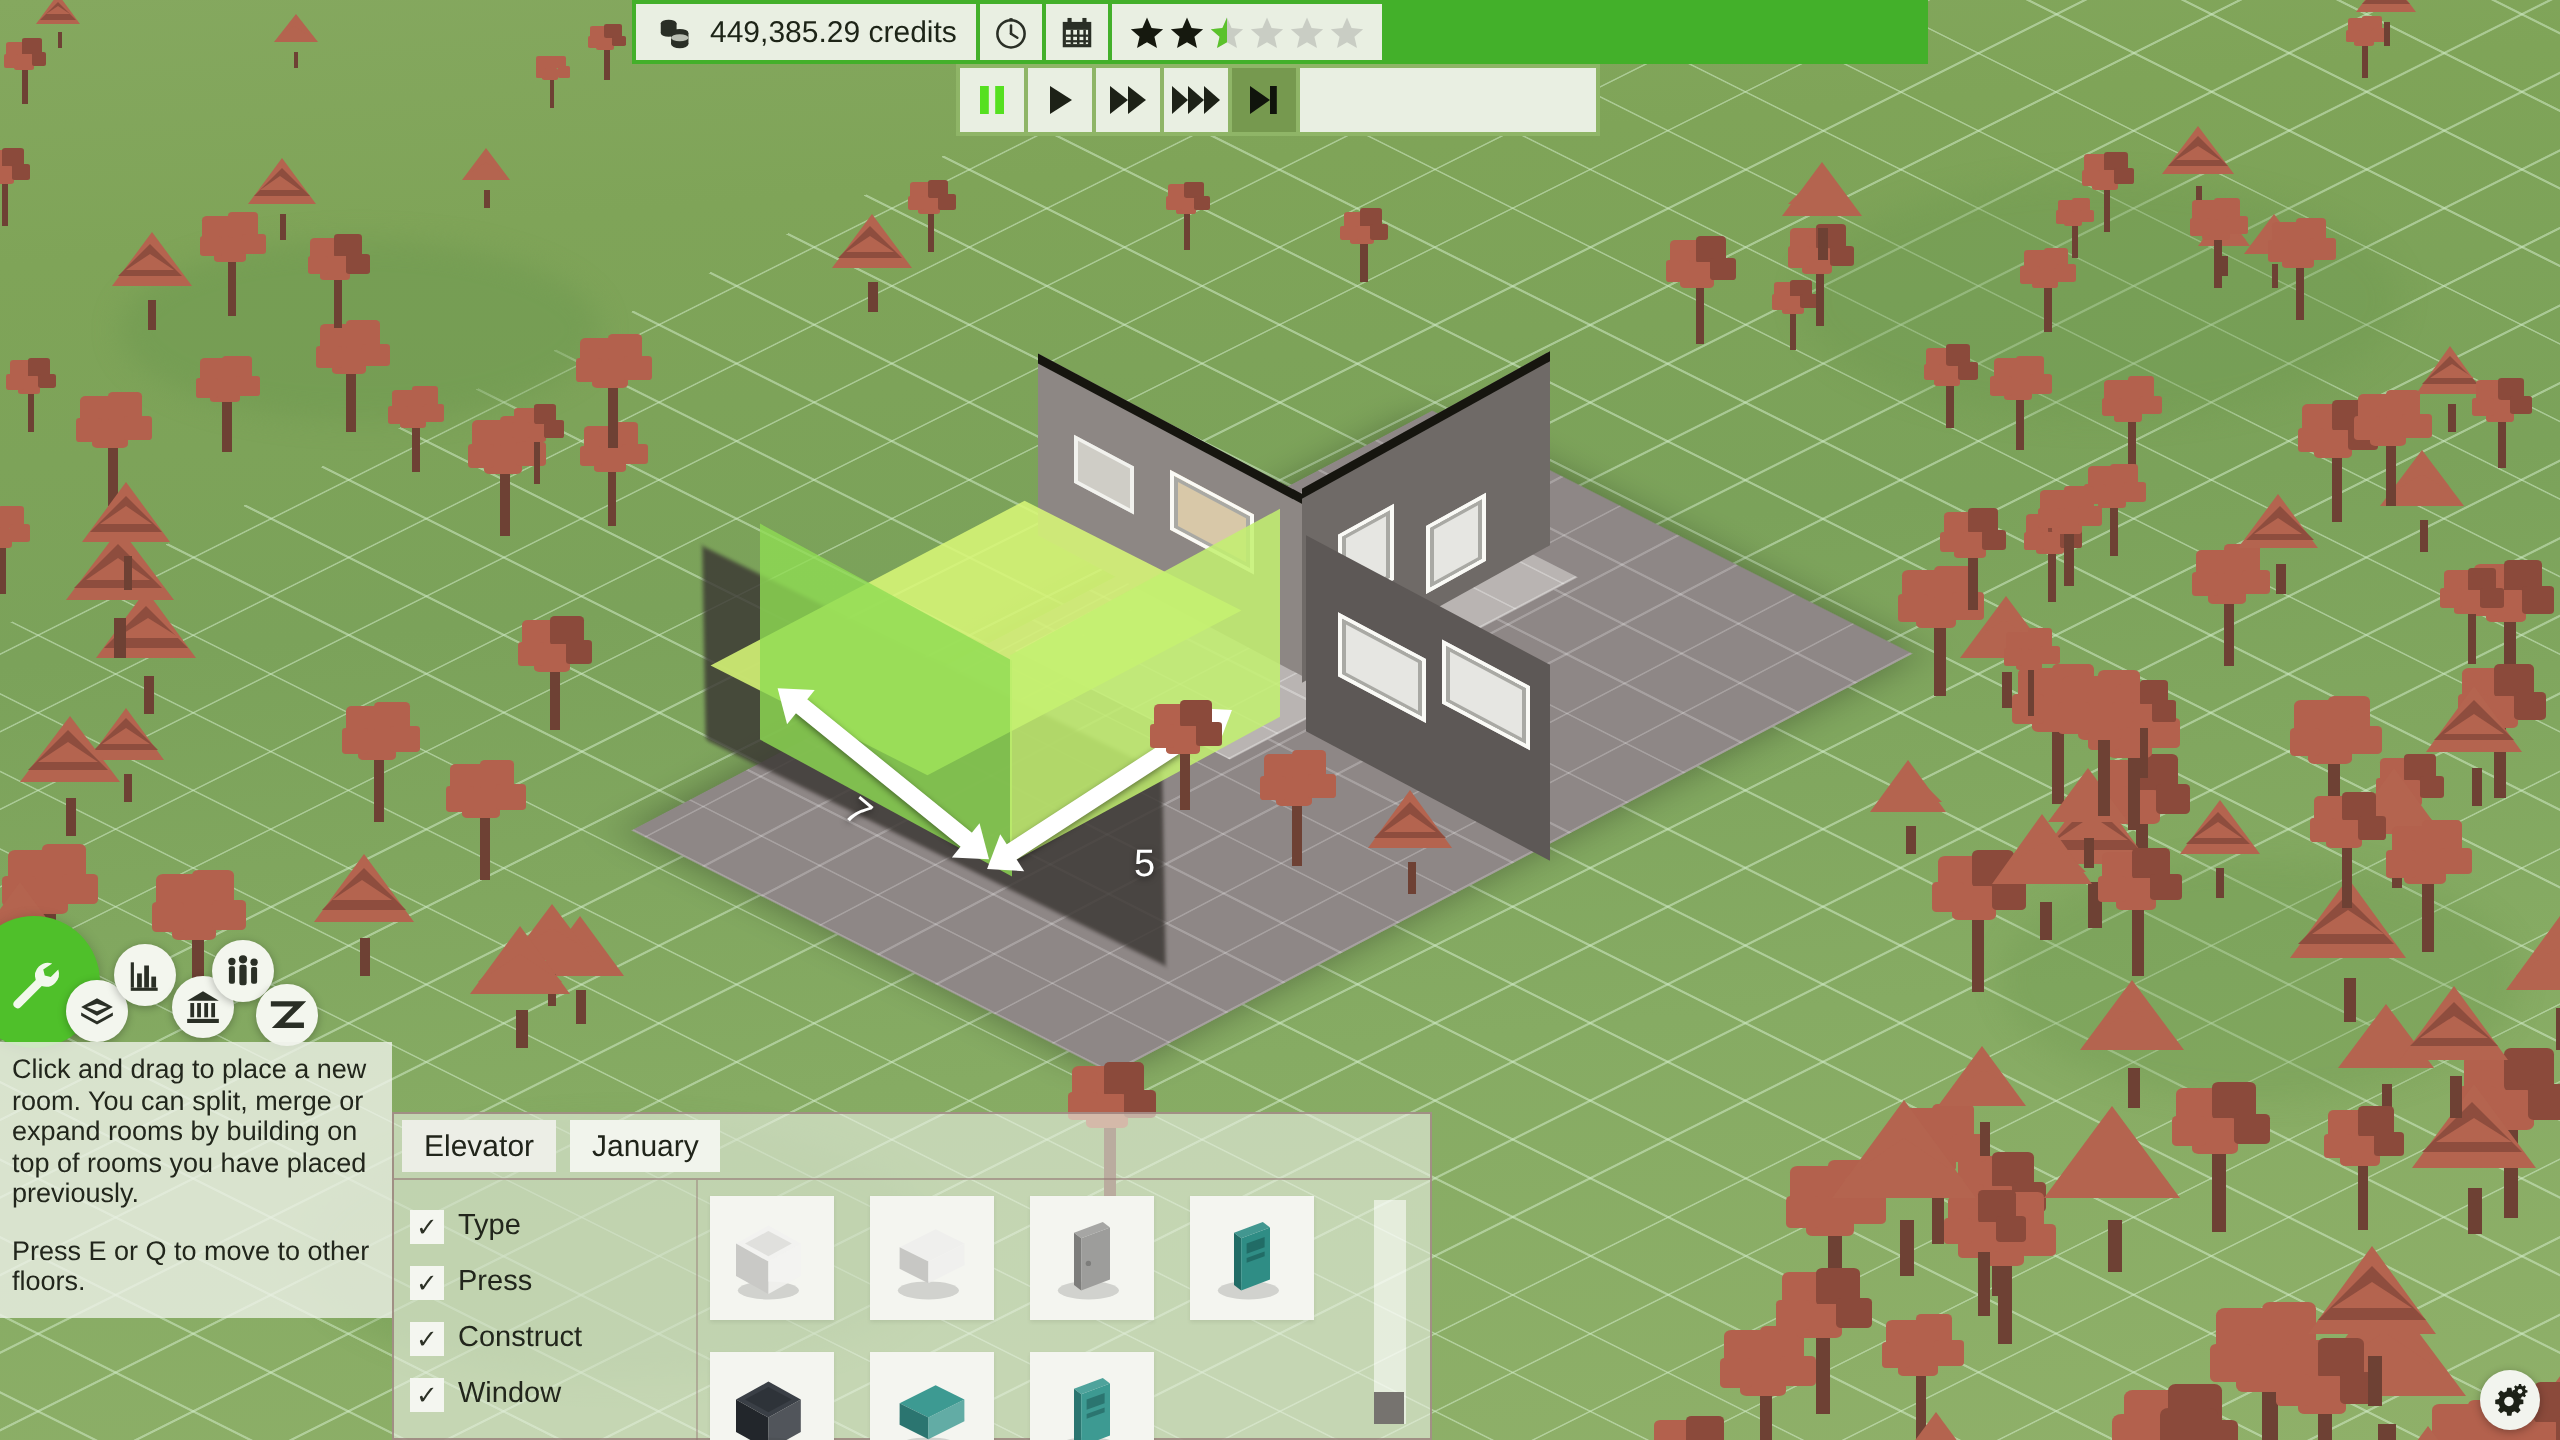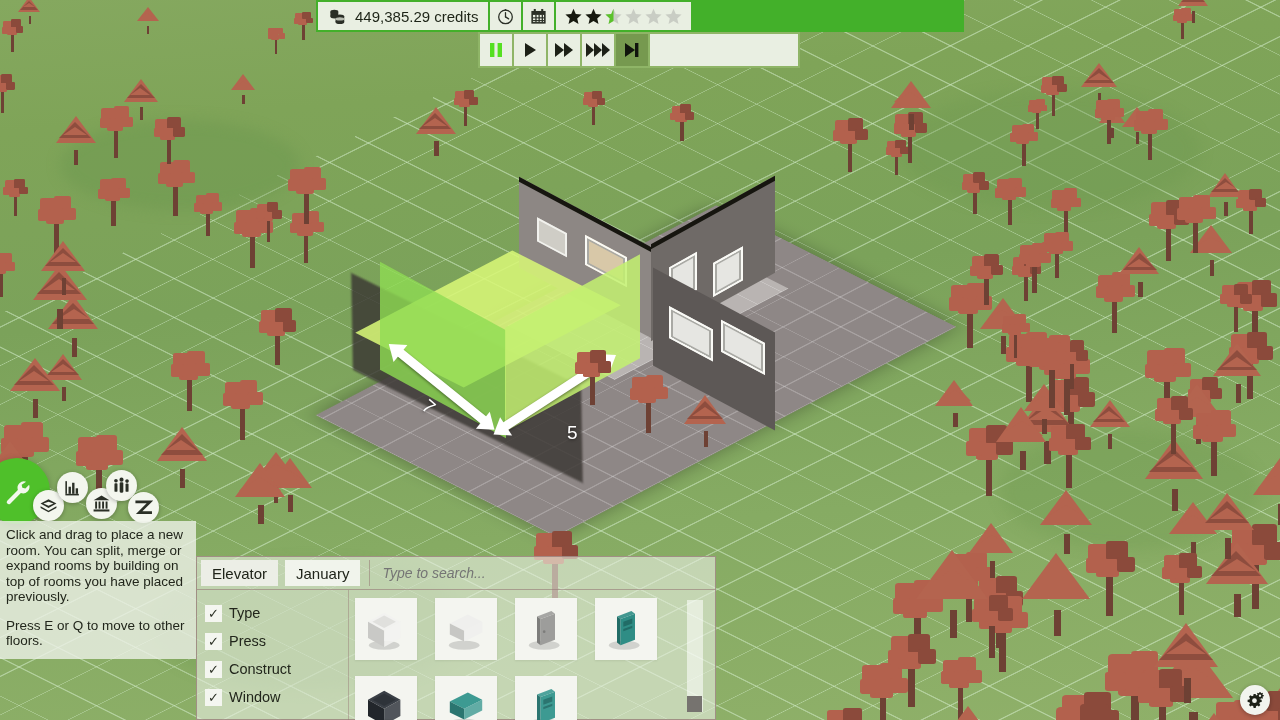--- a/index.html
+++ b/index.html
@@ -1265,23 +1265,20 @@
     <p>Press E or Q to move to other floors.</p>
   </div>
 
   <div id="buildpanel">
     <div id="bp-head">
       <div class="tab active">
         <span>Elevator</span>
       </div>
       <div class="tab">
         <span>January</span>
-      </div>
-      <div id="searchwrap">
-        <input id="searchinput" type="text" placeholder="Type to search..." style="">
       </div>
     </div>
 
     <div id="bp-body">
       <div id="filters">
           <div class="filt">
             <span class="chk">✓</span>
             <span>Type</span>
           </div>
           <div class="filt">

